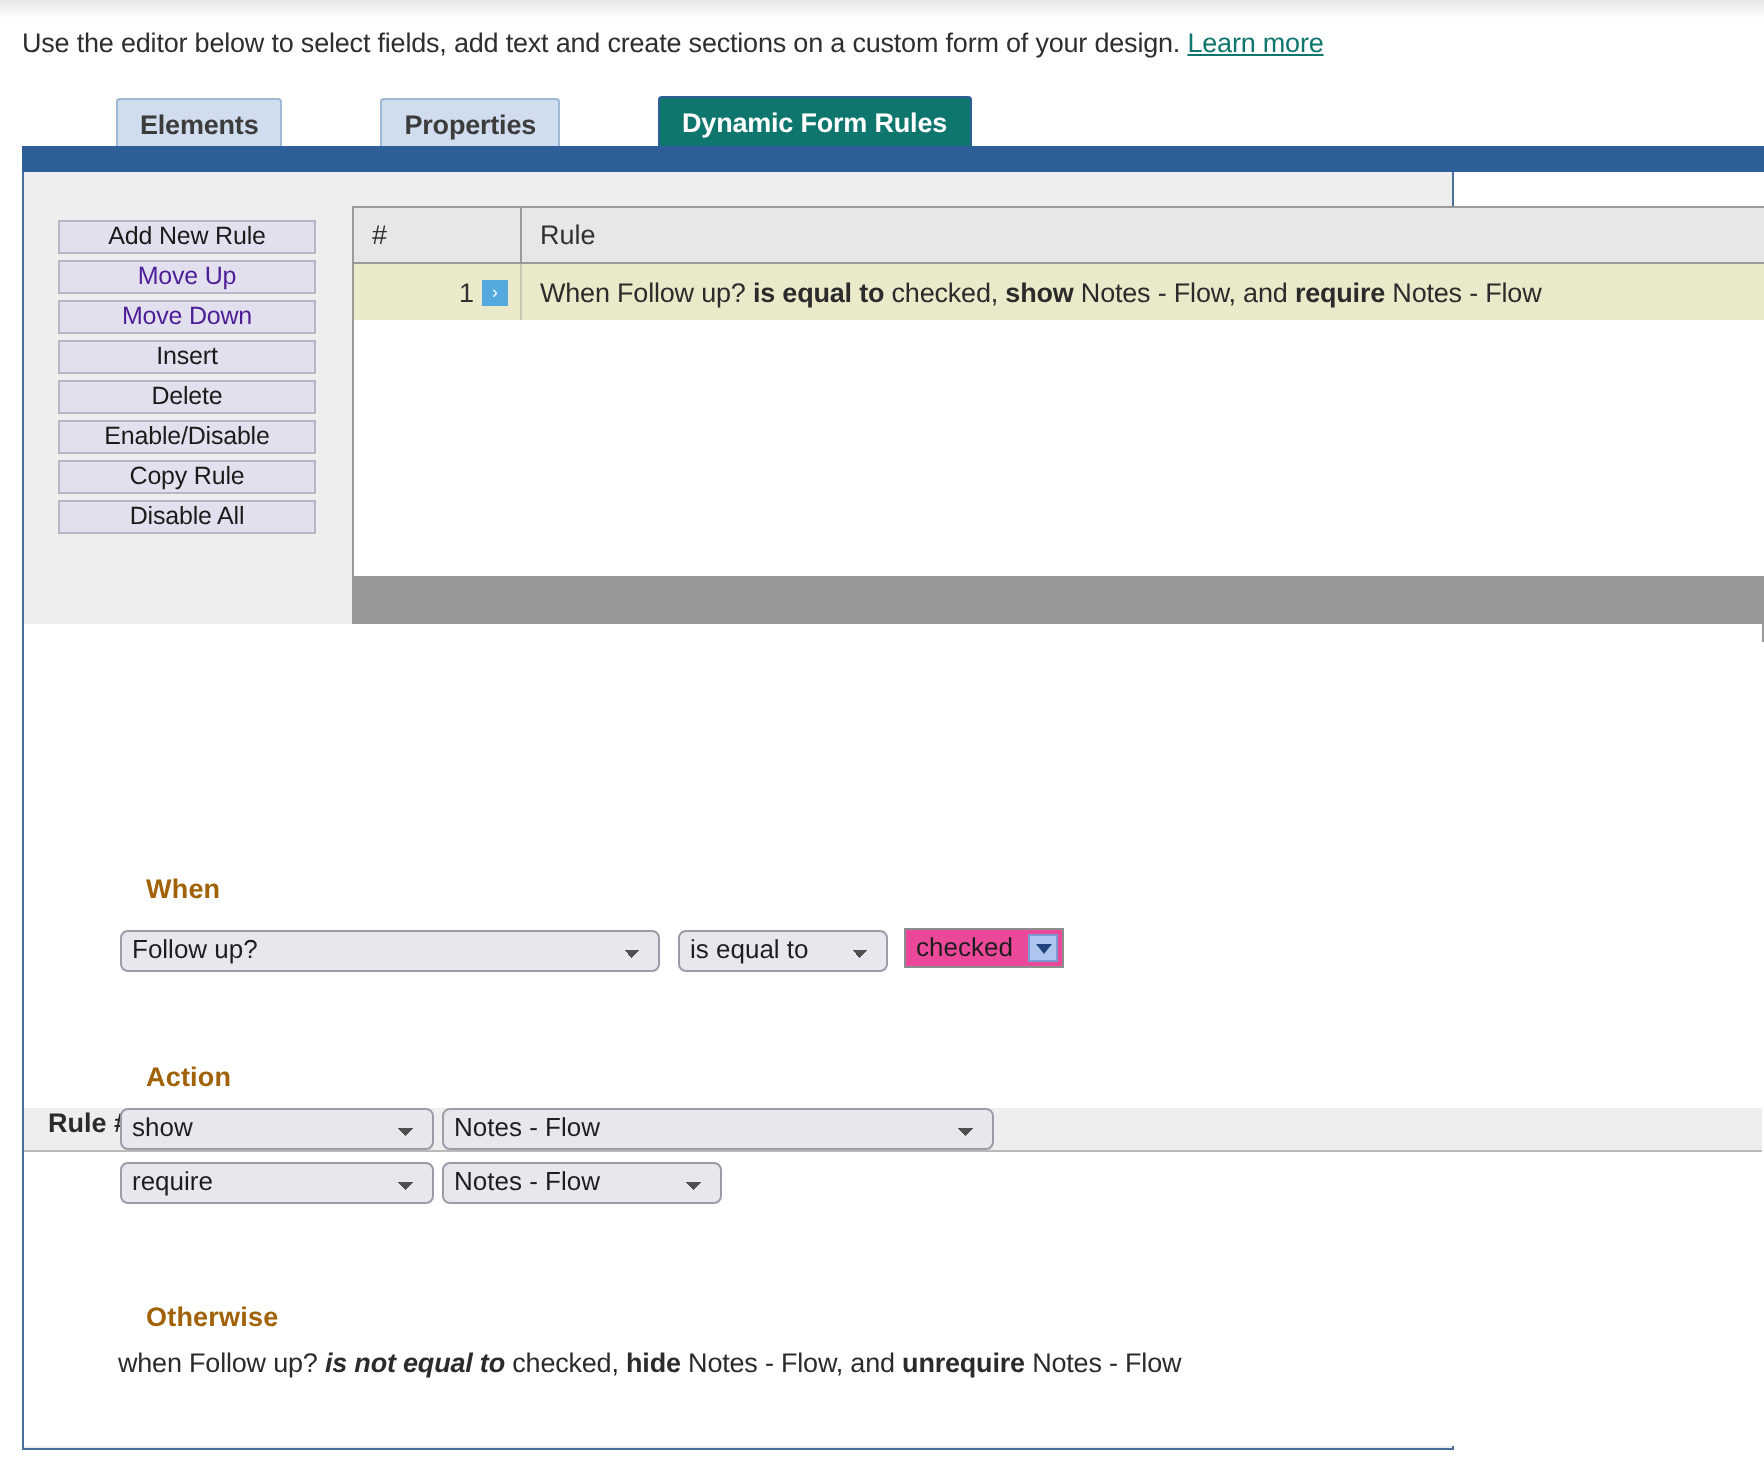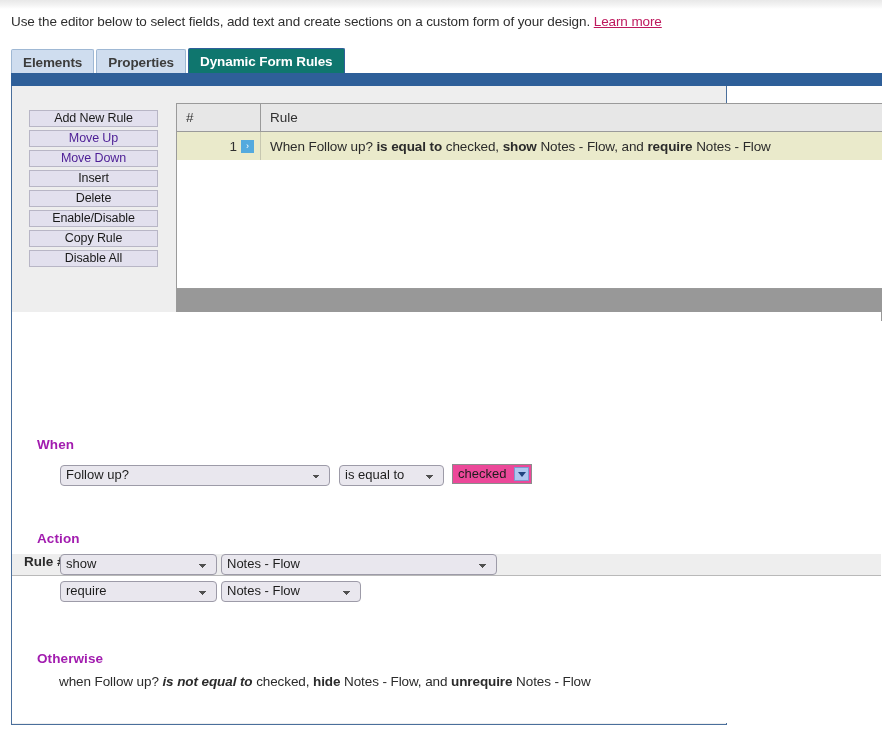--- a/index.html
+++ b/index.html
@@ -28,21 +28,21 @@
   .intro {
     position: absolute;
     top: 14px;
     left: 11px;
     font-size: 13.5px;
     color: #2e2e2e;
     white-space: nowrap;
     letter-spacing: -0.1px;
   }
   .intro a {
-    color: #be185d;
+    color: #0f766e;
     text-decoration: underline;
   }
 
   
   .tabbar {
     position: absolute;
     top: 48px;
     left: 11px;
     height: 26px;
     display: flex;
@@ -57,20 +57,21 @@
     font-size: 13.5px;
     font-weight: bold;
     color: #3c3c3c;
     background: #cfddef;
     border: 1px solid #9fb8d4;
     border-bottom: none;
     border-radius: 2px 2px 0 0;
     cursor: pointer;
     white-space: nowrap;
     letter-spacing: -0.1px;
+    margin-left: 47px;
   }
   .tab.active {
     background: #0f766e;
     border-color: #2e5f99;
     color: #ffffff;
     height: 26px;
   }
 
   
   .blue-banner {
@@ -232,22 +233,23 @@
     left: 0;
     width: 869px;
     height: 411px;
     background: #ffffff;
   }
 
   .section-label {
     position: absolute;
     font-size: 13.5px;
     font-weight: bold;
-    color: #a21caf;
+    color: #a16207;
     letter-spacing: 0.1px;
+    margin-left: 36px;
   }
 
   
   select {
     font-family: "Liberation Sans", sans-serif;
     font-size: 13px;
     color: #1d1d1d;
     background: #e9e7ee;
     border: 1px solid #9d9ba8;
     border-radius: 4px;

